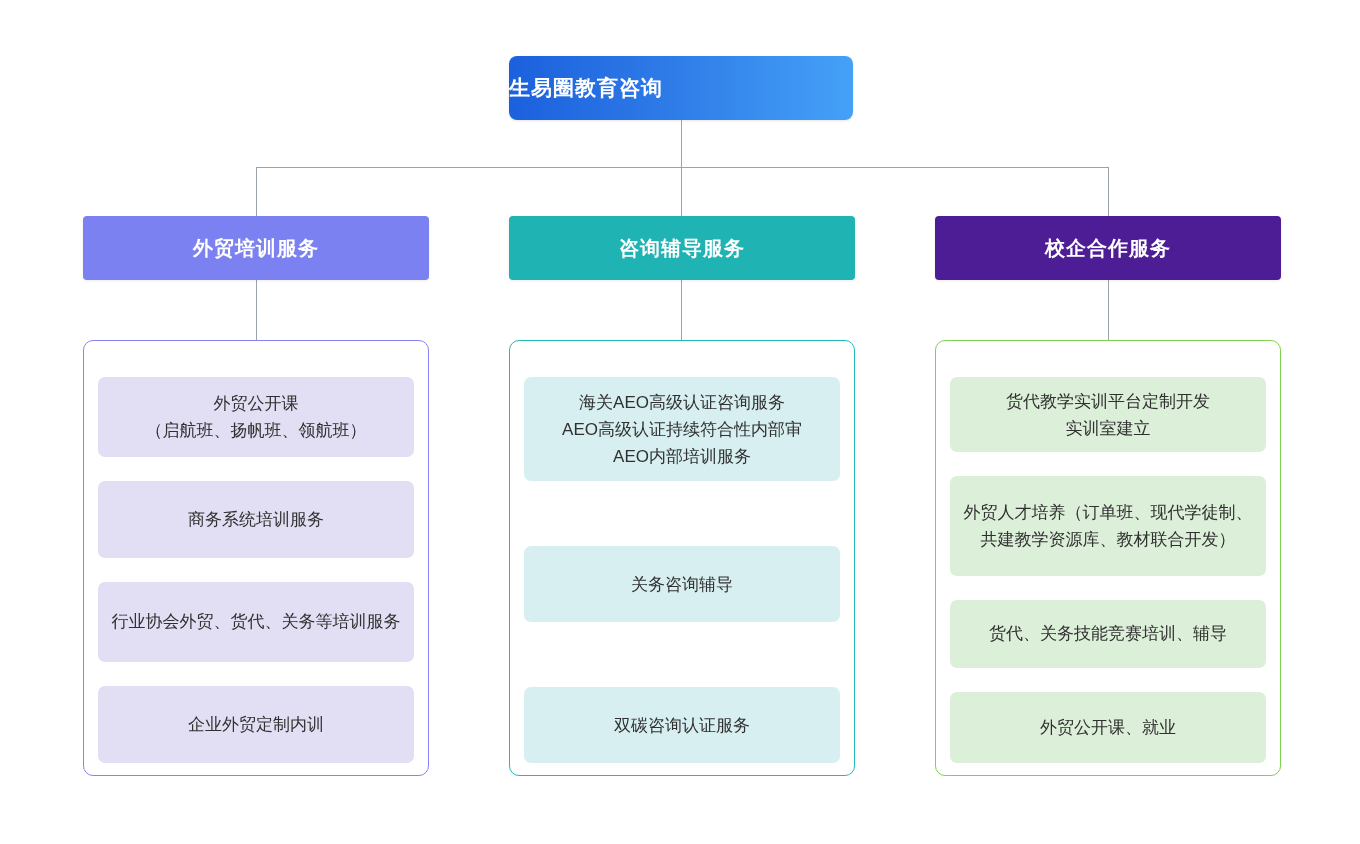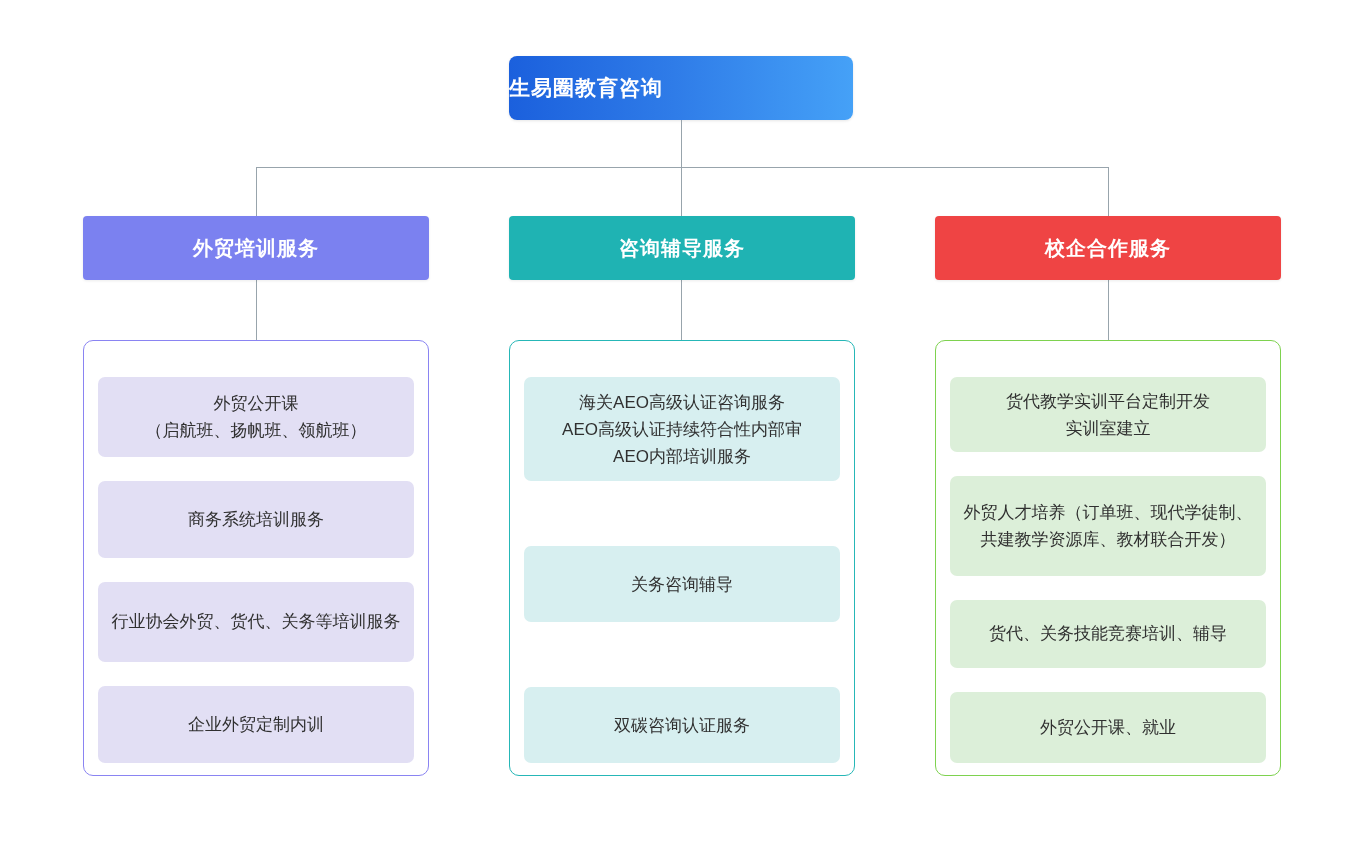--- a/index.html
+++ b/index.html
@@ -63,21 +63,21 @@
     align-items: center;
     justify-content: center;
     color: #ffffff;
     font-size: 20px;
     font-weight: bold;
     letter-spacing: 1px;
     box-shadow: 0 1px 3px rgba(0,0,0,0.08);
   }
   .col-1 .col-header { background: #7b81f0; }
   .col-2 .col-header { background: #1fb3b3; }
-  .col-3 .col-header { background: #ef4444; }
+  .col-3 .col-header { background: #4c1d95; }
 
   .col-body {
     position: absolute;
     top: 124px;
     left: 0;
     width: 100%;
     box-sizing: border-box;
     height: 436px;
     border-radius: 10px;
     border: 1.6px solid #cccccc;

